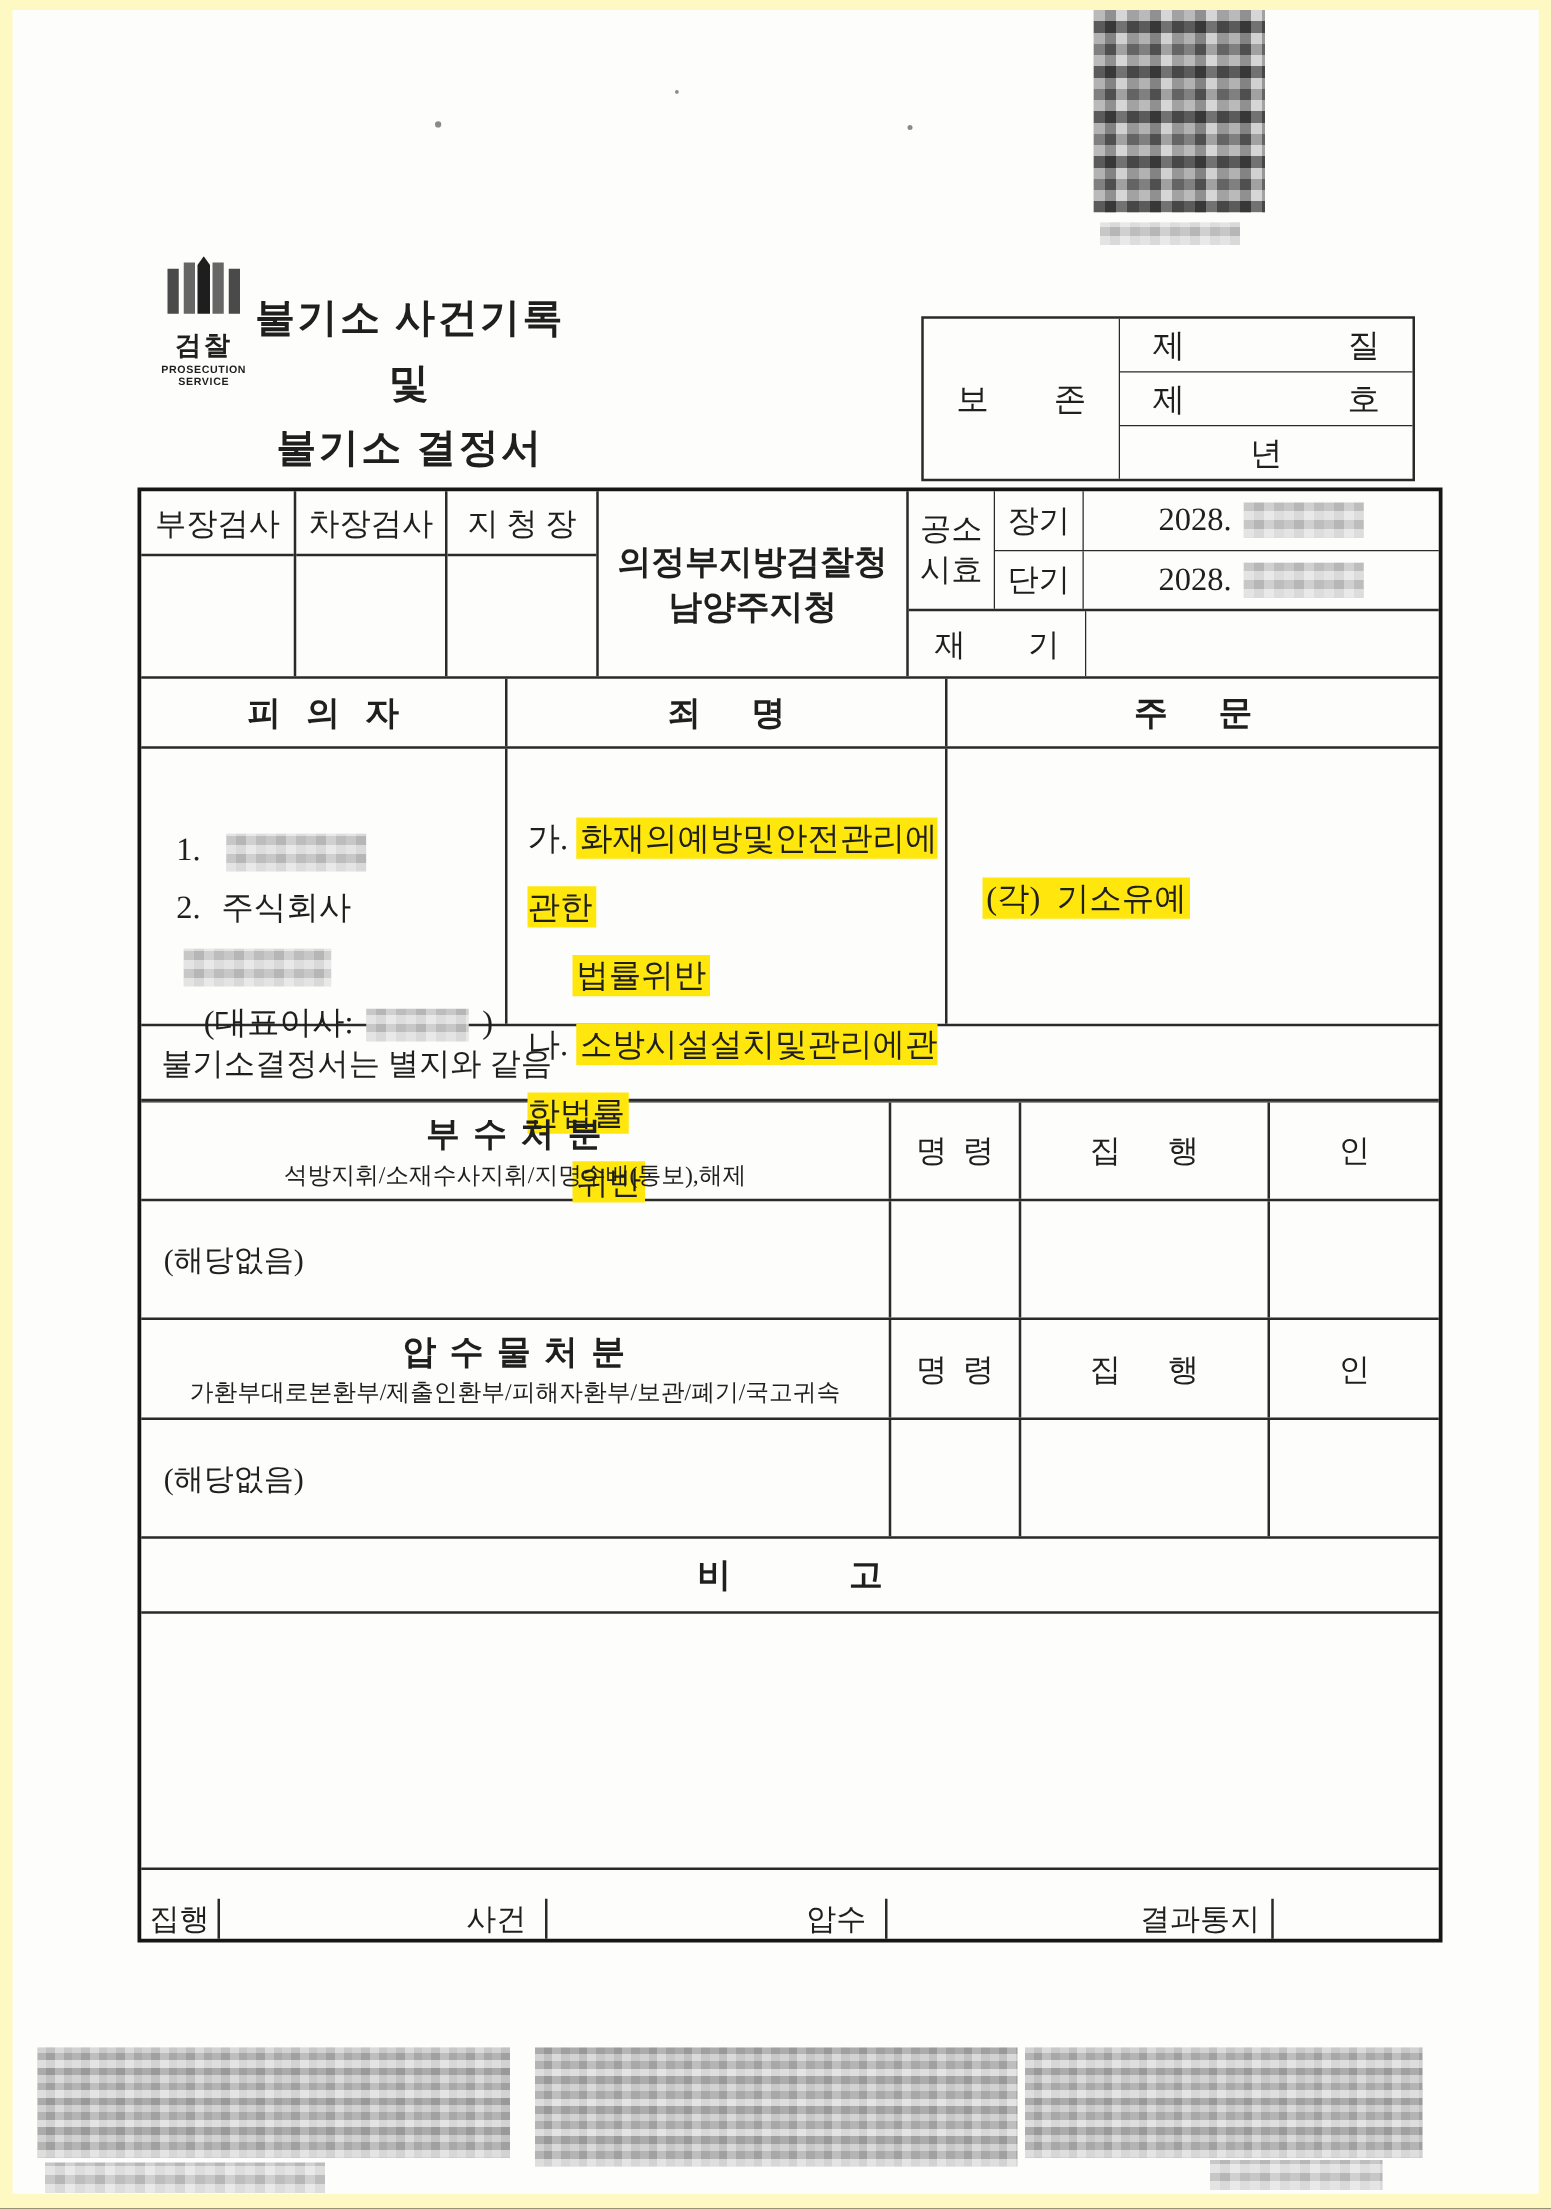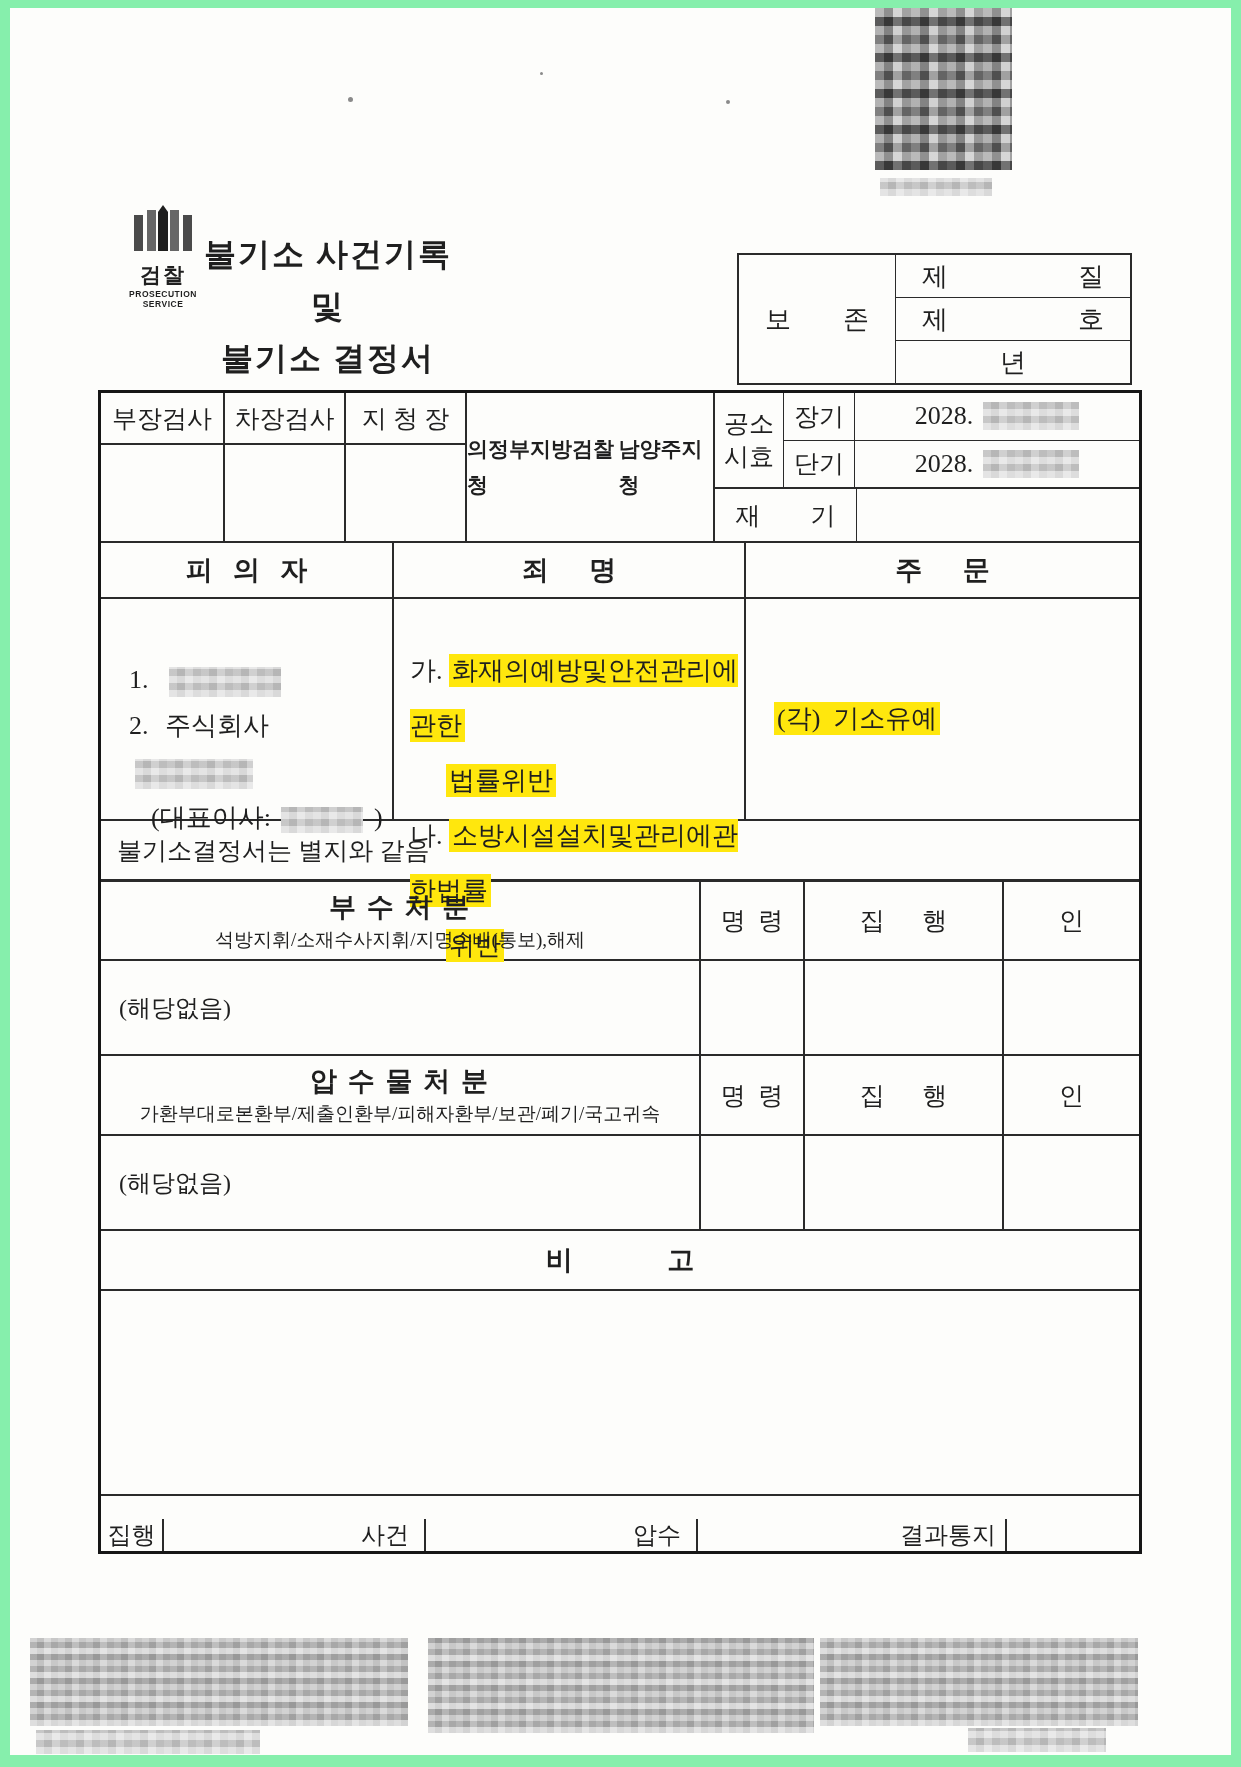--- a/index.html
+++ b/index.html
@@ -1,17 +1,17 @@
 <!DOCTYPE html>
 <html style="--hl: #ffe70d; --ink: #1f1f1f;"><head>
 <meta charset="utf-8">
 <style>
   :root { --hl:#ffe70d; --ink:#1f1f1f; --line:#2a2a2a; }
   html,body { margin:0; padding:0; background:#000; }
-  .page { position:relative; width:1241px; height:1767px; background:#86efac; overflow:hidden;
+  .page { position:relative; width:1241px; height:1767px; background:#fef9c3; overflow:hidden;
           font-family:"Liberation Serif","DejaVu Serif",serif; color:var(--ink); }
   .paper { position:absolute; left:10px; top:8px; width:1221px; height:1747px; background:#fdfdfb; }
   .pre { white-space:pre; }
 
   
   .qrblur {
     background-image:
       repeating-linear-gradient(0deg, rgba(0,0,0,.42) 0 9px, rgba(255,255,255,.30) 9px 18px, rgba(0,0,0,.18) 18px 27px, rgba(255,255,255,.22) 27px 36px),
       repeating-linear-gradient(90deg, #9c9c9c 0 9px, #606060 9px 18px, #c4c4c4 18px 27px, #7a7a7a 27px 36px);
   }
@@ -38,36 +38,36 @@
   
   .ptable { position:absolute; left:737px; top:253px; width:395px; height:132px;
             border:2.5px solid var(--line); box-sizing:border-box; display:flex; font-size:26px; }
   .plabel { width:156px; border-right:1.5px solid var(--line); display:flex; align-items:center; justify-content:center; }
   .pright { flex:1; display:flex; flex-direction:column; }
   .prow { flex:1; border-bottom:1.5px solid var(--line); display:flex; align-items:center;
           justify-content:space-between; padding:0 26px; box-sizing:border-box; }
   .prow:last-child { border-bottom:none; justify-content:center; }
 
   
-  .mtable { position:absolute; left:98px; top:390px; width:1044px; border:3px solid #161616;
+  .mtable { position:absolute; left:110px; top:390px; width:1044px; border:3px solid #161616;
             box-sizing:border-box; background:#fdfdfb; }
   .row { display:flex; border-bottom:2px solid var(--line); box-sizing:border-box; }
   .row.bt3 { border-top:1.5px solid var(--line); }
   .row:last-child { border-bottom:none; }
   .c { border-right:2px solid var(--line); box-sizing:border-box; position:relative; }
   .c:last-child { border-right:none; flex:1; }
   .rowA { height:150px; } .rowB { height:52px; } .rowC { height:56px; } .rowD { height:222px; }
   .rowE { height:60px; } .rowF { height:80px; } .rowG { height:95px; } .rowH { height:80px; }
   .rowI { height:95px; } .rowJ { height:60px; } .rowK { height:205px; } .rowL { height:55px;align-items:flex-end; }
 
   .hcol { display:flex; flex-direction:column; }
   .hcell { height:52px; border-bottom:2px solid var(--line); display:flex; align-items:center;
            justify-content:center; font-size:25px; box-sizing:border-box; }
-  .office { display:flex; flex-direction:row; align-items:center; justify-content:center;
-            font-size:21px; font-weight:bold; line-height:36px; }
+  .office { display:flex; flex-direction:column; align-items:center; justify-content:center;
+            font-size:27px; font-weight:bold; line-height:36px; }
   .rgrid { display:flex; flex-direction:column; }
   .rg-top { height:96px; border-bottom:2px solid var(--line); display:flex; box-sizing:border-box; }
   .sol-label { width:69px; border-right:1.5px solid var(--line); display:flex; flex-direction:column;
                align-items:center; justify-content:center; font-size:25px; line-height:33px; box-sizing:border-box;}
   .sol-rows { flex:1; display:flex; flex-direction:column; }
   .sol-row { flex:1; display:flex; border-bottom:1.5px solid var(--line); box-sizing:border-box; }
   .sol-row:last-child { border-bottom:none; }
   .sol-sub { width:71px; border-right:1.5px solid var(--line); display:flex; align-items:center;
              justify-content:center; font-size:25px; box-sizing:border-box; }
   .sol-val { flex:1; display:flex; align-items:center; justify-content:center; gap:10px; font-size:26px; }

